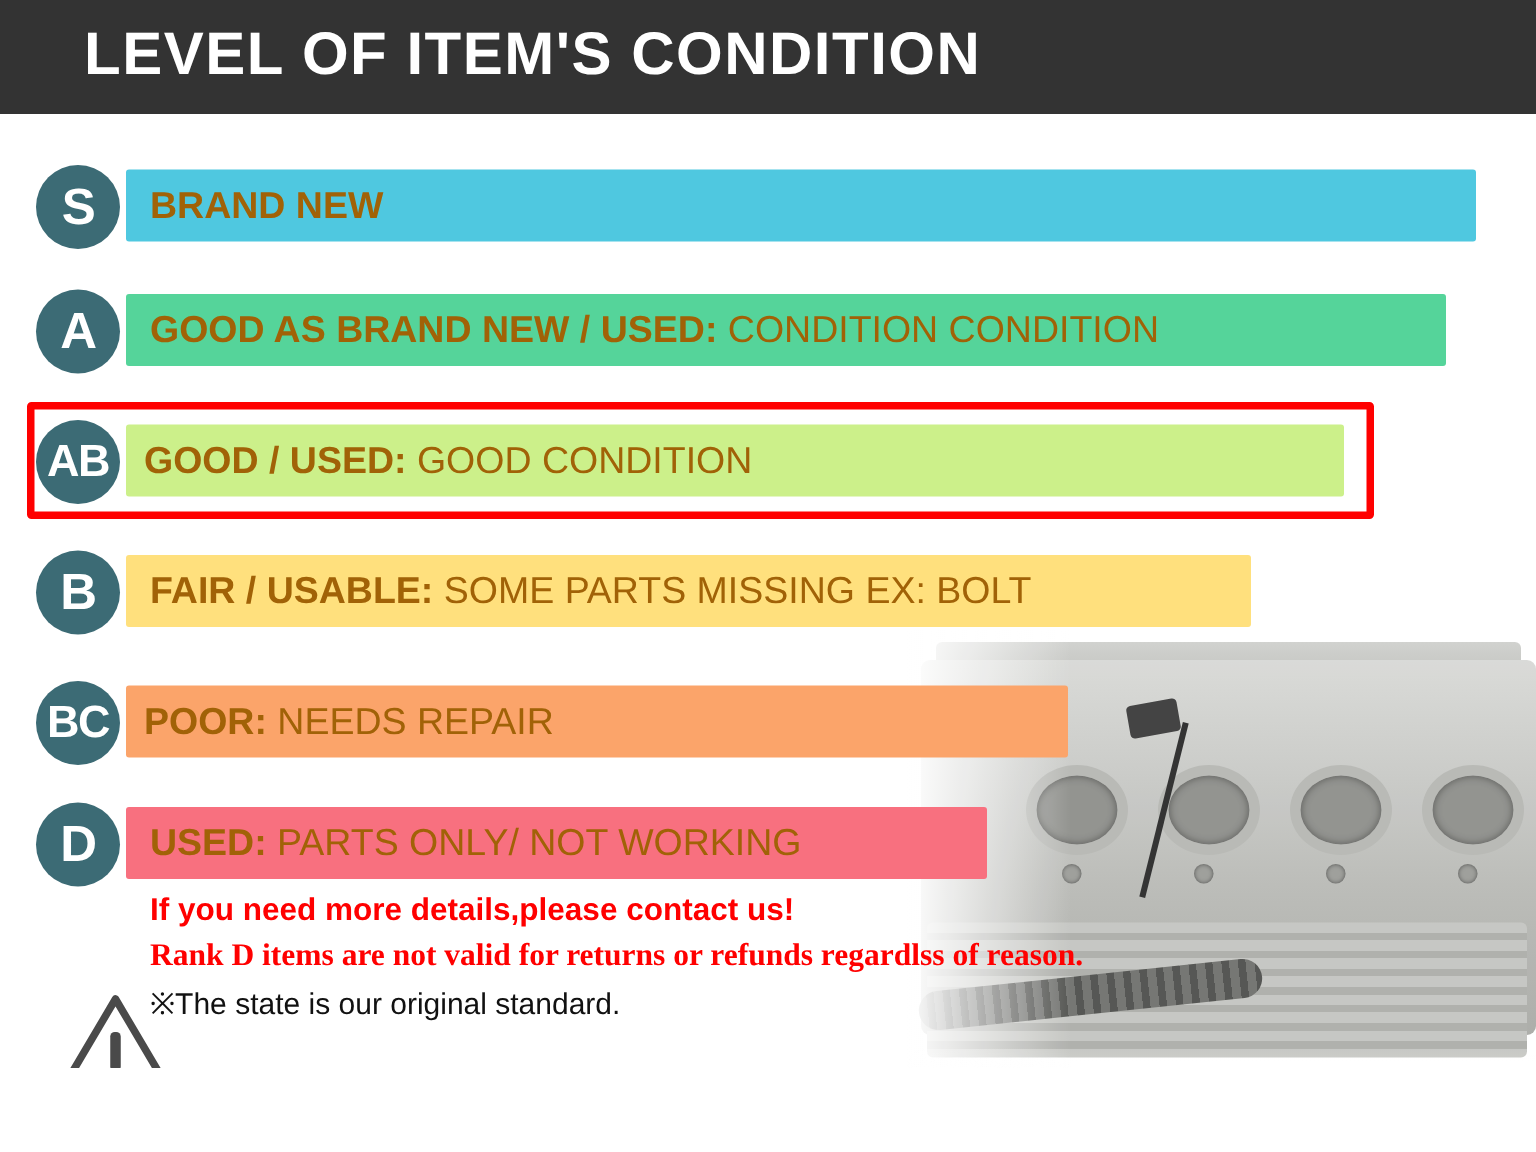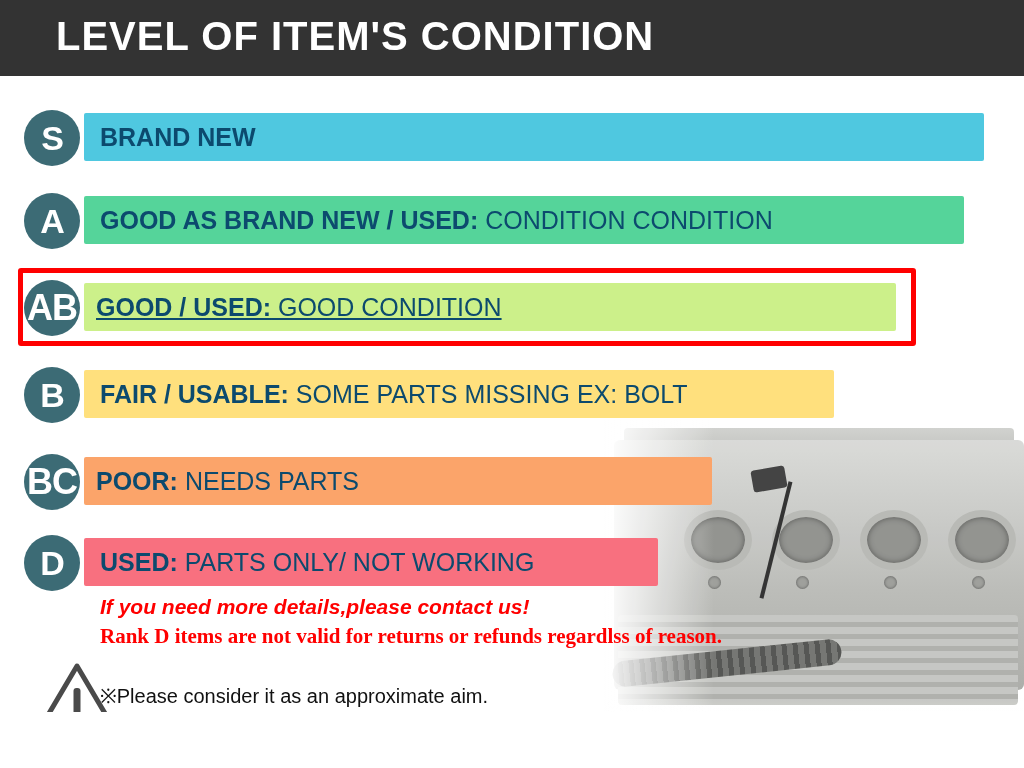--- a/index.html
+++ b/index.html
@@ -169,26 +169,26 @@
     background: #3c6b75;
     color: #ffffff;
     font-size: 34px;
     font-weight: bold;
     display: flex;
     align-items: center;
     justify-content: center;
     letter-spacing: -1px;
     z-index: 3;
   }
-  .badge.narrow { font-size: 36px; }
+  .badge.narrow { font-size: 30px; }
   .bar-text {
     position: absolute;
     top: 10px;
     font-size: 25px;
-    color: #0c4a6e;
+    color: #a16207;
     white-space: nowrap;
     z-index: 2;
   }
   .bar-text b { font-weight: bold; }
   .bar-text span.reg { font-weight: normal; }
 
   
   .highlight {
     position: absolute;
     left: 18px;
@@ -265,55 +265,55 @@
     <div class="bar" style="background:#55d49a; width:880px;"></div>
     <div class="badge">A</div>
     <div class="bar-text" style="left:100px;">
       <b>GOOD AS BRAND NEW / USED:</b><span class="reg"> CONDITION CONDITION</span>
     </div>
   </div>
 
   <div class="row" style="top:283px;">
     <div class="bar" style="background:#ccf08a; width:812px;"></div>
     <div class="badge narrow">AB</div>
-    <div class="bar-text" style="left:96px;text-decoration:underline;">
+    <div class="bar-text" style="left:96px;">
       <b>GOOD / USED:</b><span class="reg"> GOOD CONDITION</span>
     </div>
   </div>
 
   <div class="row" style="top:370px;">
     <div class="bar" style="background:#ffe07d; width:750px;"></div>
     <div class="badge">B</div>
     <div class="bar-text" style="left:100px;">
       <b> FAIR / USABLE:</b><span class="reg"> SOME PARTS MISSING EX: BOLT</span>
     </div>
   </div>
 
   <div class="row" style="top:457px;">
     <div class="bar" style="background:#fba46a; width:628px;"></div>
     <div class="badge narrow">BC</div>
     <div class="bar-text" style="left:96px;">
-      <b>POOR:</b><span class="reg"> NEEDS PARTS</span>
+      <b>POOR:</b><span class="reg"> NEEDS REPAIR</span>
     </div>
   </div>
 
   <div class="row" style="top:538px;">
     <div class="bar" style="background:#f8707f; width:574px;"></div>
     <div class="badge">D</div>
     <div class="bar-text" style="left:100px;">
       <b> USED:</b><span class="reg"> PARTS ONLY/ NOT WORKING</span>
     </div>
   </div>
 
   <div class="highlight"></div>
 
-  <div class="note-red" style="left:100px; top:595px;font-style:italic;">If you need more details,please contact us!</div>
+  <div class="note-red" style="left:100px; top:595px;">If you need more details,please contact us!</div>
   <div class="note-red" style="left:100px; top:624px;font-family:Liberation Serif, serif;">Rank D items are not valid for returns or refunds regardlss of reason.</div>
 
-  <div class="note-black" style="left:100px; top:682px;">※Please consider it as an approximate aim.</div>
+  <div class="note-black" style="left:100px; top:655px;">※The state is our original standard.</div>
   <div class="note-black" style="left:100px; top:709px;">※For electrical parts,due to its characteristics,</div>
 
   <div class="warn">
     <svg width="86" height="78" viewBox="0 0 86 78">
       <polygon points="43,6 82,72 4,72" fill="none" stroke="#4a4a4a" stroke-width="5" stroke-linejoin="round"></polygon>
       <rect x="39.5" y="28" width="7" height="26" rx="3" fill="#4a4a4a"></rect>
       <circle cx="43" cy="62" r="4" fill="#4a4a4a"></circle>
     </svg>
   </div>
 

